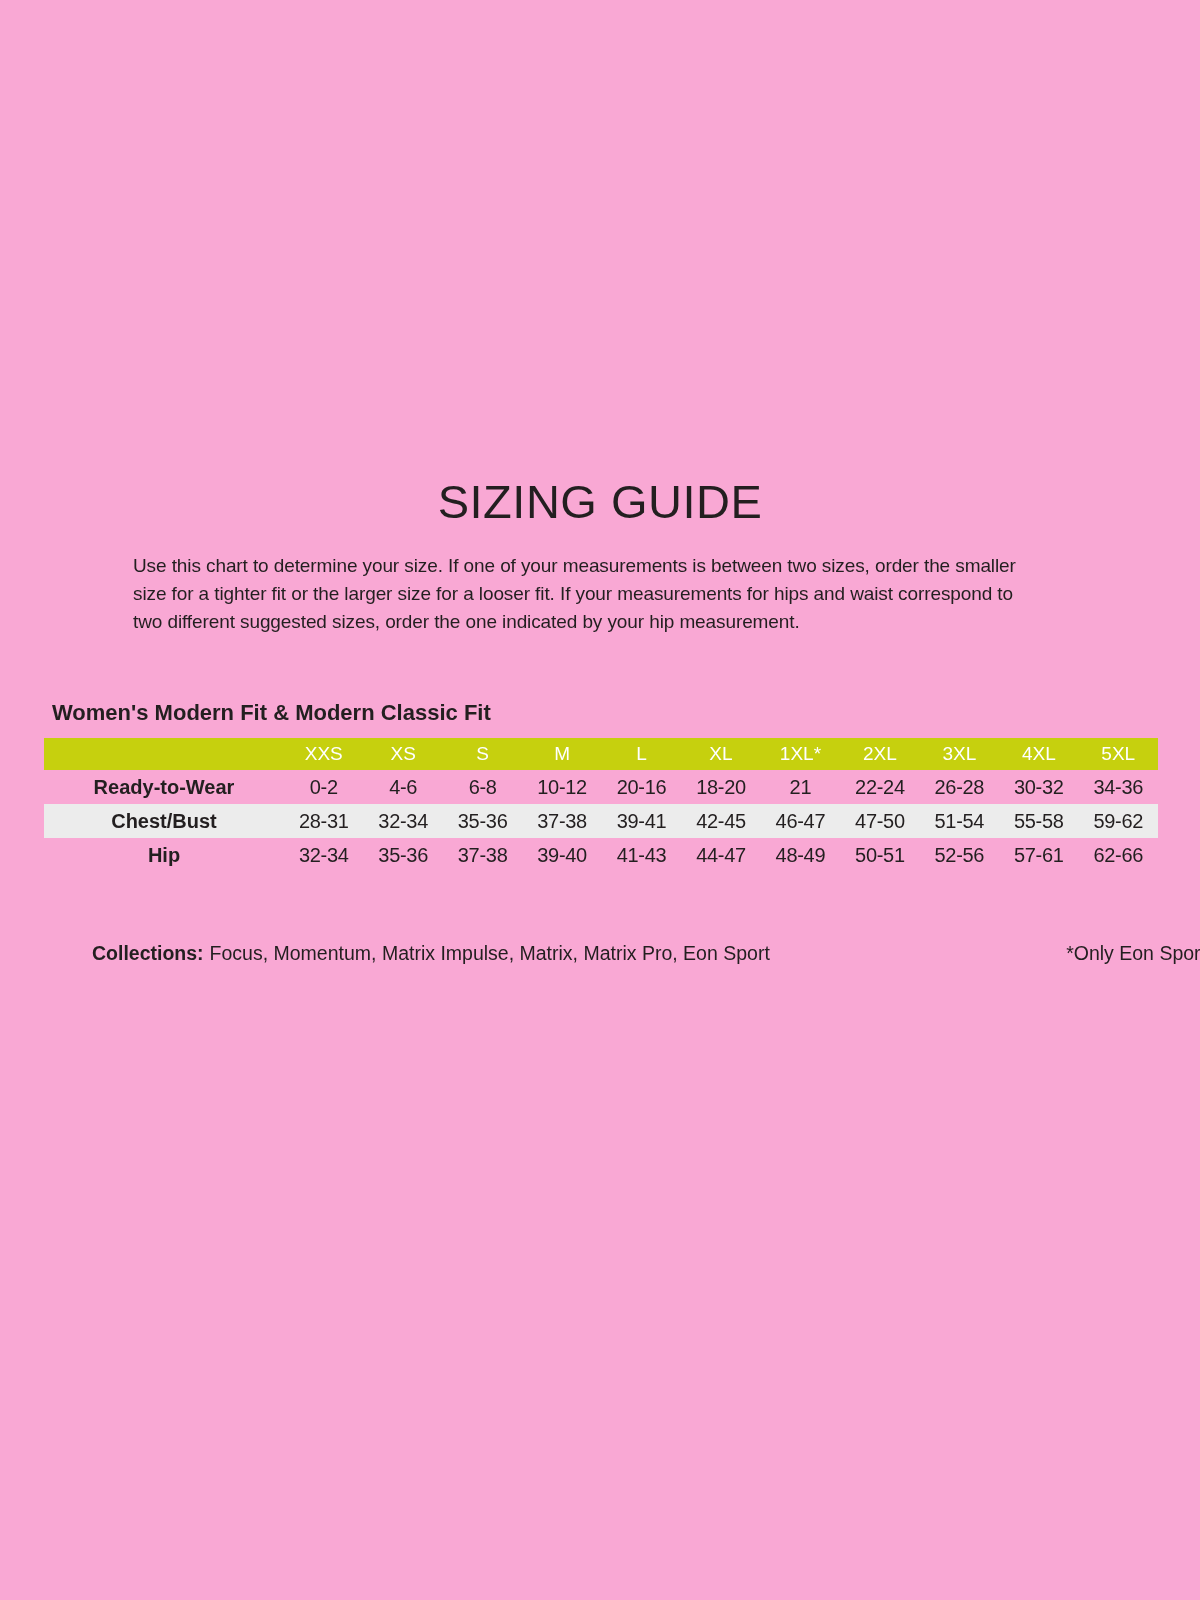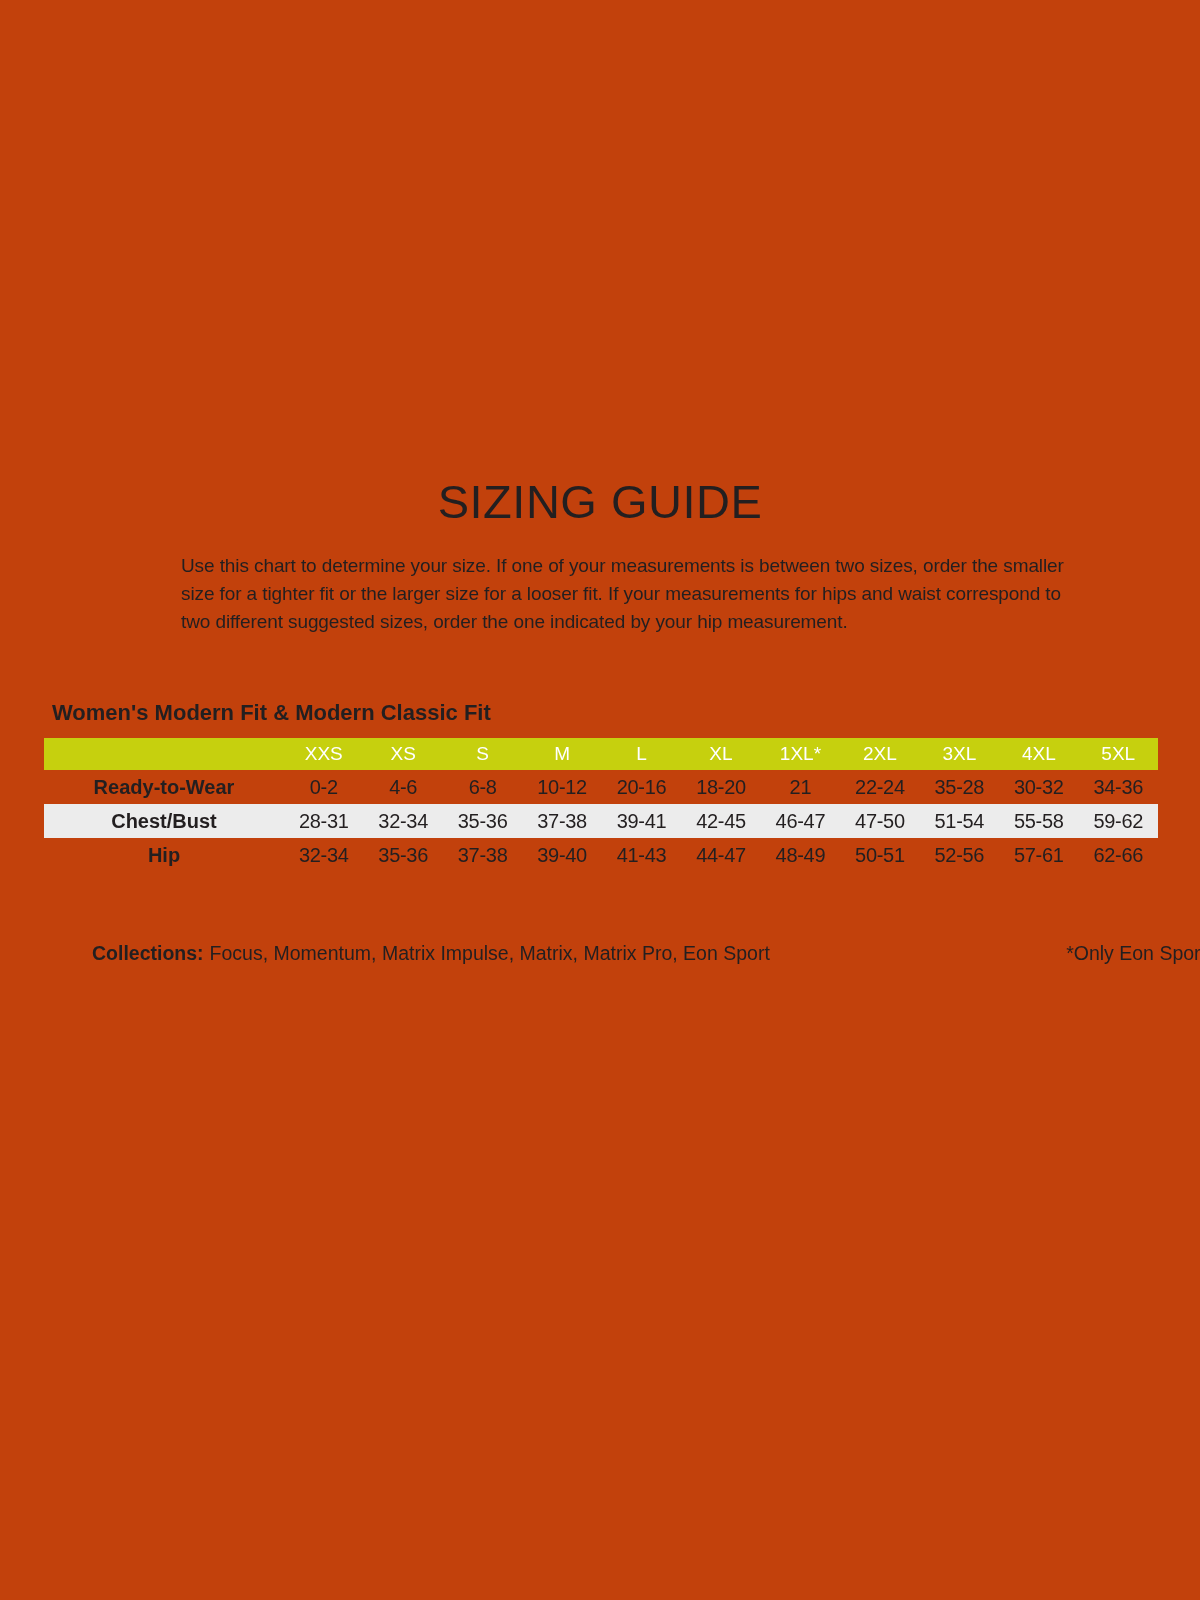--- a/index.html
+++ b/index.html
@@ -4,33 +4,33 @@
 <style>
   * { margin: 0; padding: 0; box-sizing: border-box; }
   html, body { background: #ffffff; }
   body {
     width: 1200px; height: 1600px;
     font-family: "Liberation Sans", sans-serif;
     color: #231f20;
     position: relative;
     overflow: hidden;
   }
-  .page { position: relative; width: 1200px; height: 1600px; background: #c2410c; }
+  .page { position: relative; width: 1200px; height: 1600px; background: #f9a8d4; }
 
   .title {
     position: absolute; top: 474px; left: 0; width: 100%;
     text-align: center;
     font-size: 47px; font-weight: 400; letter-spacing: 0.5px;
     color: #231f20;
   }
 
   .intro {
     position: absolute; top: 552px; left: 133px; width: 930px;
     font-size: 19px; line-height: 28px; font-weight: 400;
-    color: #231f20; letter-spacing: -0.1px; margin-left: 48px;
+    color: #231f20; letter-spacing: -0.1px;
   }
   .intro .line { white-space: nowrap; }
 
   .section-title {
     position: absolute; top: 700px; left: 52px;
     font-size: 22px; font-weight: 700; color: #231f20;
   }
 
   table.size-table {
     position: absolute; top: 738px; left: 44px; width: 1114px;
@@ -106,21 +106,21 @@
         <tr>
           <th>Ready-to-Wear</th>
           <td>0-2</td>
           <td>4-6</td>
           <td>6-8</td>
           <td>10-12</td>
           <td>20-16</td>
           <td>18-20</td>
           <td>21</td>
           <td>22-24</td>
-          <td>35-28</td>
+          <td>26-28</td>
           <td>30-32</td>
           <td>34-36</td>
         </tr>
         <tr>
           <th>Chest/Bust</th>
           <td>28-31</td>
           <td>32-34</td>
           <td>35-36</td>
           <td>37-38</td>
           <td>39-41</td>

